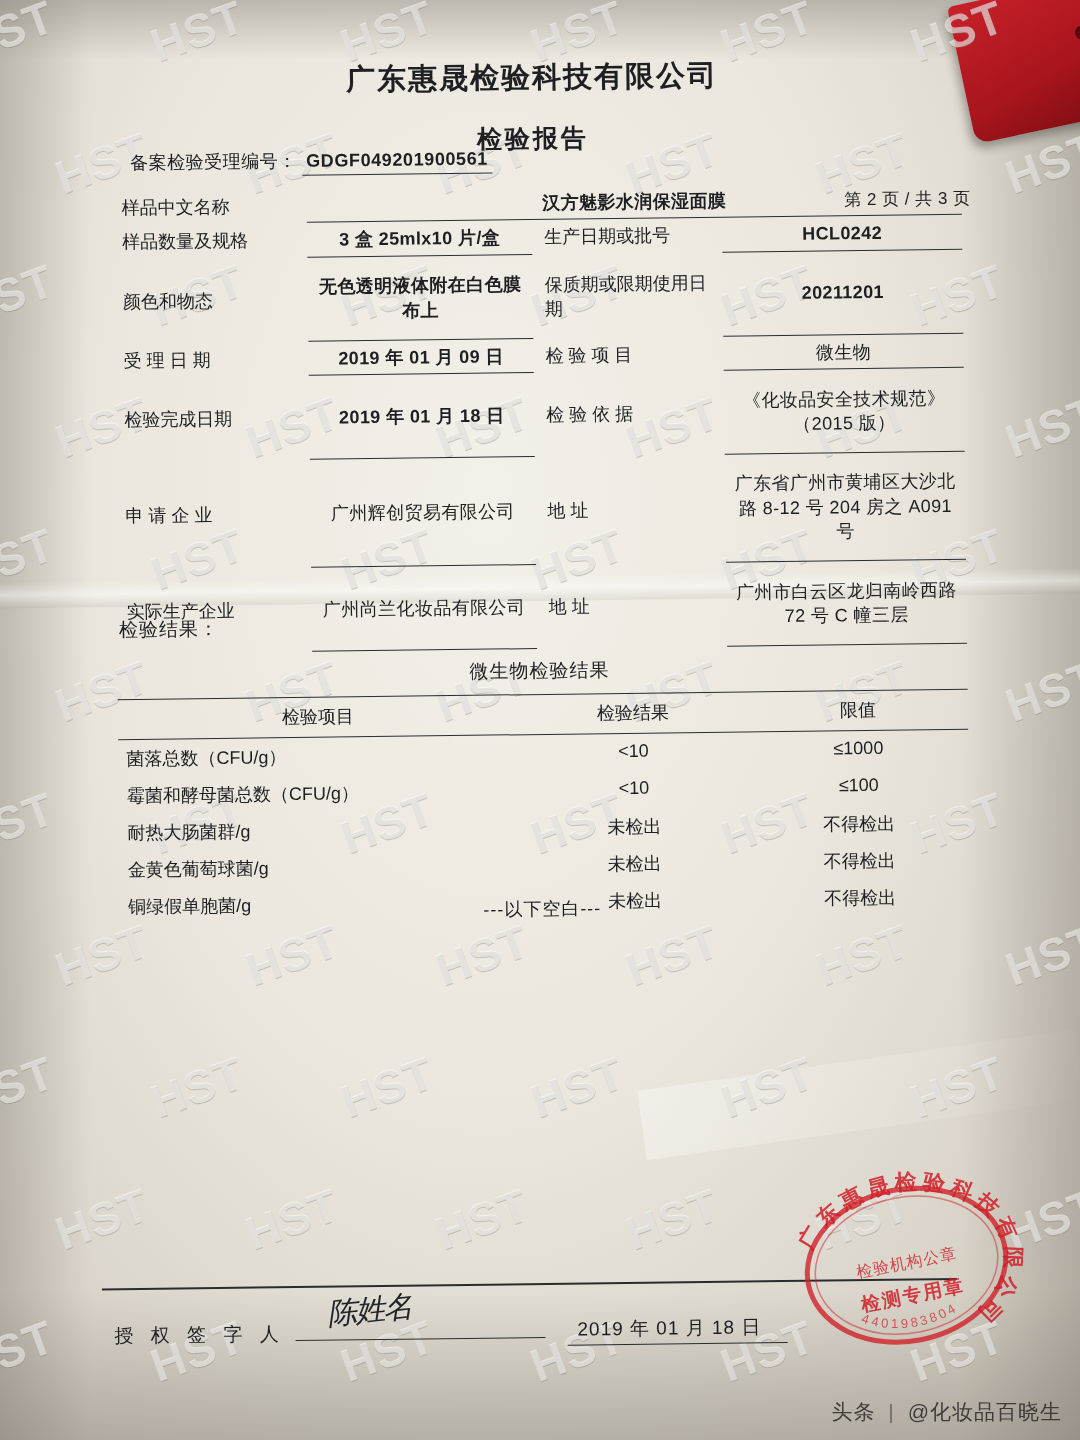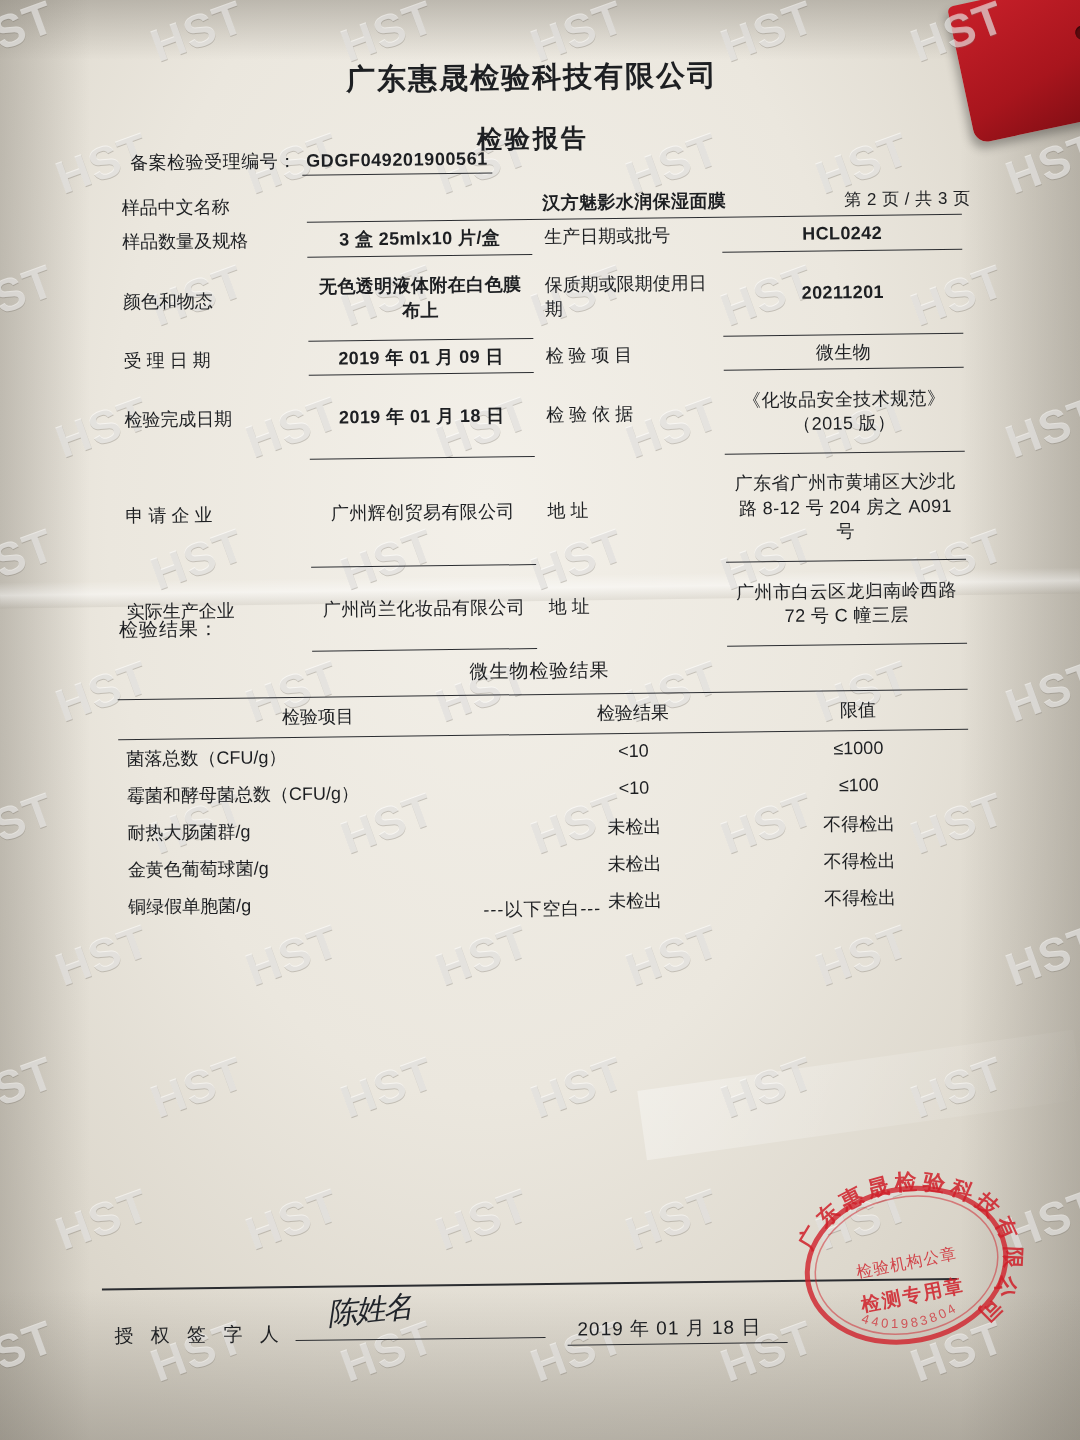--- a/index.html
+++ b/index.html
@@ -575,13 +575,18 @@
         <textPath href="#ringpath" startOffset="6%">广东惠晟检验科技有限公司</textPath>
       </text>
       <text font-family="'Liberation Sans', sans-serif" font-size="13" fill="#d0202a" opacity="0.7" letter-spacing="3">
         <textPath href="#ringpath2" startOffset="26%">4401983804</textPath>
       </text>
     </svg>
     <div class="stamp-text-m">检验机构公章</div>
     <div class="stamp-text-c">检测专用章</div>
   </div>
 
+  <div class="credit">
+    <span>头条</span>
+    <span class="sep">|</span>
+    <span>@化妆品百晓生</span>
+  </div>
 </div>
 
 </body></html>

